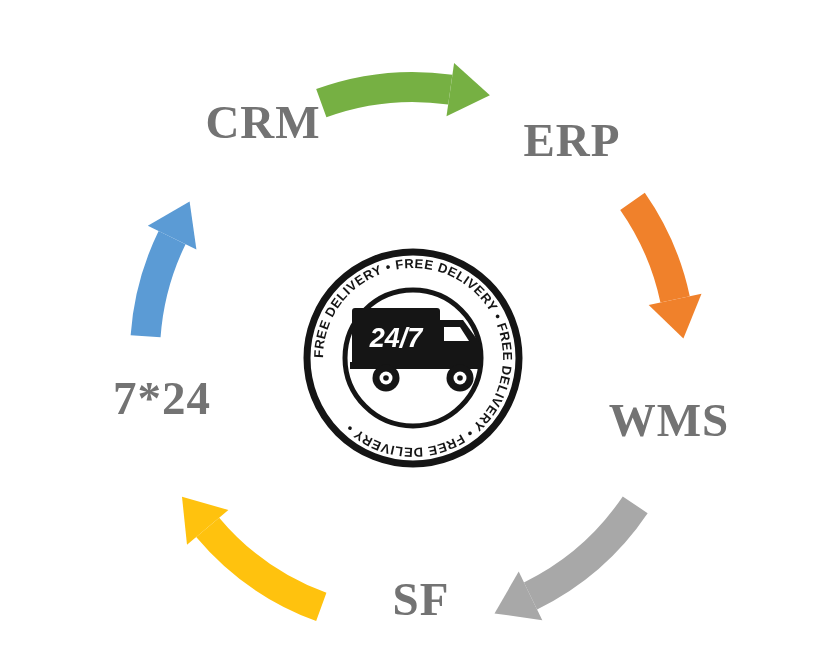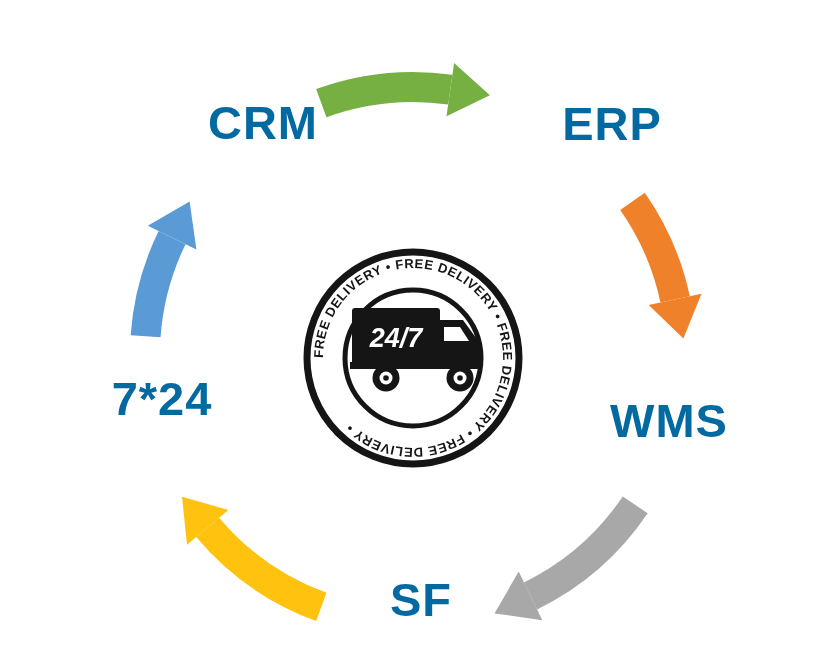--- a/index.html
+++ b/index.html
@@ -18,25 +18,25 @@
     background: #ffffff;
   }
   svg.diagram {
     position: absolute;
     left: 0;
     top: 0;
   }
   .node-label {
     position: absolute;
     transform: translate(-50%, -50%);
-    font-family: Liberation Sans, sans-serif;
+    font-family: Liberation Serif, serif;
     font-weight: 900;
     font-size: 47px;
     letter-spacing: 1px;
-    color: #0369a1;
+    color: #737373;
     white-space: nowrap;
     user-select: none;
   }
   .ring-text {
     font-family: "Liberation Sans", sans-serif;
     font-weight: bold;
     font-size: 13px;
     letter-spacing: 0.6px;
     fill: #151515;
   }
@@ -106,21 +106,21 @@
           <circle cx="460" cy="378" r="6.5" fill="#ffffff"></circle>
           <circle cx="460" cy="378" r="2.8" fill="#151515"></circle>
         </g>
         <text class="truck-label" x="396" y="347" text-anchor="middle">24/7</text>
       </g>
     </g>
   </svg>
 
   <div class="node-label" style="left:263px; top:122px;">CRM</div>
 
-  <div class="node-label" style="left:572px; top:123px;margin-left:40px;">ERP</div>
+  <div class="node-label" style="left:572px; top:140px;">ERP</div>
 
   <div class="node-label" style="left:421px; top:599px;">SF</div>
 
   <div class="node-label" style="left:669px; top:420px;">WMS</div>
 
   <div class="node-label" style="left:162px; top:398px;">7*24</div>
 
 </div>
 
 </body></html>

